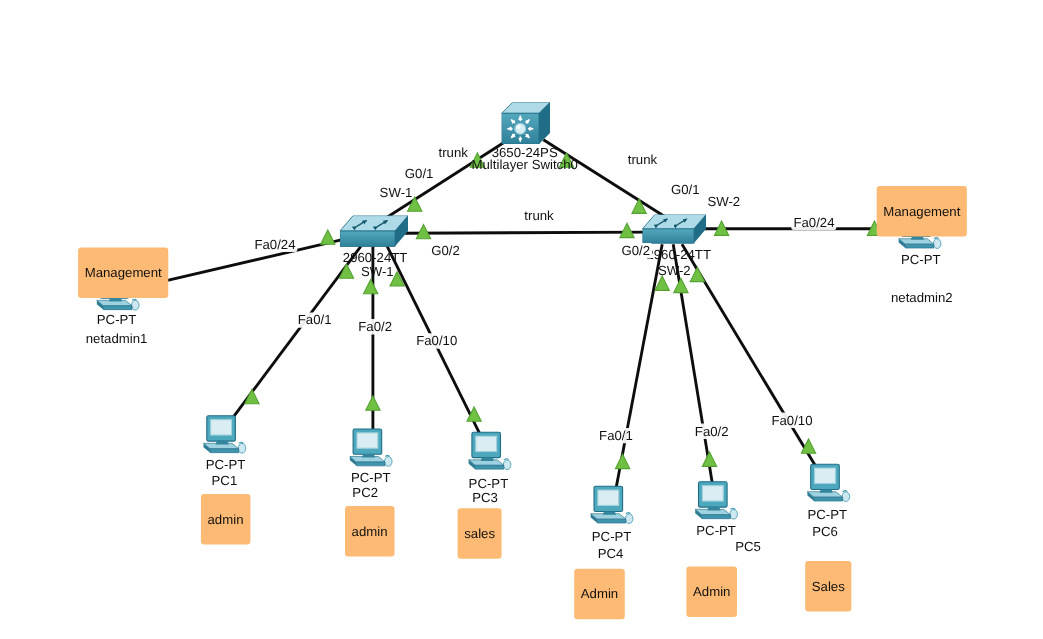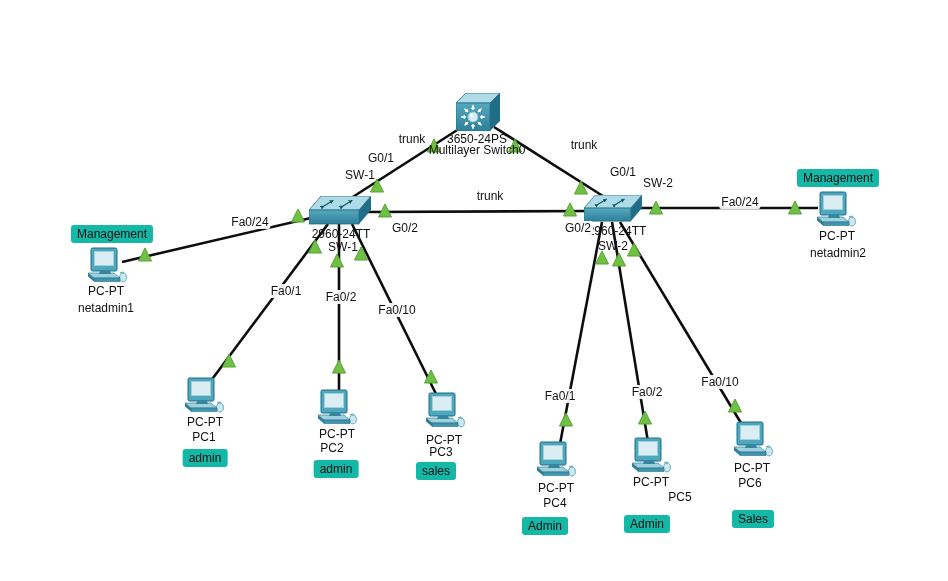--- a/index.html
+++ b/index.html
@@ -6,21 +6,21 @@
   .canvas{position:relative;width:948px;height:581px;background:#ffffff;overflow:hidden;
           font-family:"Liberation Sans",sans-serif;color:#111;}
   .links-layer{position:absolute;left:0;top:0;}
   .link{stroke:#0d0d0d;stroke-width:2.6;}
   .tri{fill:#6fc043;stroke:#55a233;stroke-width:1;}
   .device{position:absolute;}
   .dlabel{position:absolute;transform:translateX(-50%);font-size:12px;line-height:14px;
           white-space:nowrap;text-align:center;}
   .tag{position:absolute;transform:translateX(-50%);font-size:12px;line-height:14px;white-space:nowrap;}
   .note{position:absolute;transform:translateX(-50%);font-size:12px;line-height:14px;white-space:nowrap;
-        background:#14b8a6;padding:2px 6px;border-radius:3px;}
+        background:#fdba74;padding:16px 6px;border-radius:3px;}
   .port{position:absolute;transform:translateX(-50%);font-size:12px;line-height:14px;white-space:nowrap;
         background:rgba(255,255,255,0.92);padding:0 2px;border-radius:2px;}
 </style>
 </head>
 <body>
 
 <div class="canvas">
 
   <svg width="0" height="0" style="position:absolute" aria-hidden="true">
     <defs>
@@ -174,21 +174,21 @@
   <div class="tag" style="left:658px;top:176px">SW-2</div>
   <div class="dlabel" style="left:617px;top:224px">2960-24TT</div>
   <div class="dlabel" style="left:613px;top:239px">SW-2</div>
 
   <div class="note" style="left:112px;top:225px">Management</div>
   <div class="dlabel" style="left:106px;top:284px">PC-PT</div>
   <div class="dlabel" style="left:106px;top:301px">netadmin1</div>
 
   <div class="note" style="left:838px;top:169px">Management</div>
   <div class="dlabel" style="left:837px;top:229px">PC-PT</div>
-  <div class="dlabel" style="left:838px;top:246px">netadmin2</div>
+  <div class="dlabel" style="left:838px;top:264px">netadmin2</div>
 
   <div class="dlabel" style="left:205px;top:415px">PC-PT</div>
   <div class="dlabel" style="left:204px;top:430px">PC1</div>
   <div class="note" style="left:205px;top:449px">admin</div>
 
   <div class="dlabel" style="left:337px;top:427px">PC-PT</div>
   <div class="dlabel" style="left:332px;top:441px">PC2</div>
   <div class="note" style="left:336px;top:460px">admin</div>
 
   <div class="dlabel" style="left:444px;top:433px">PC-PT</div>

